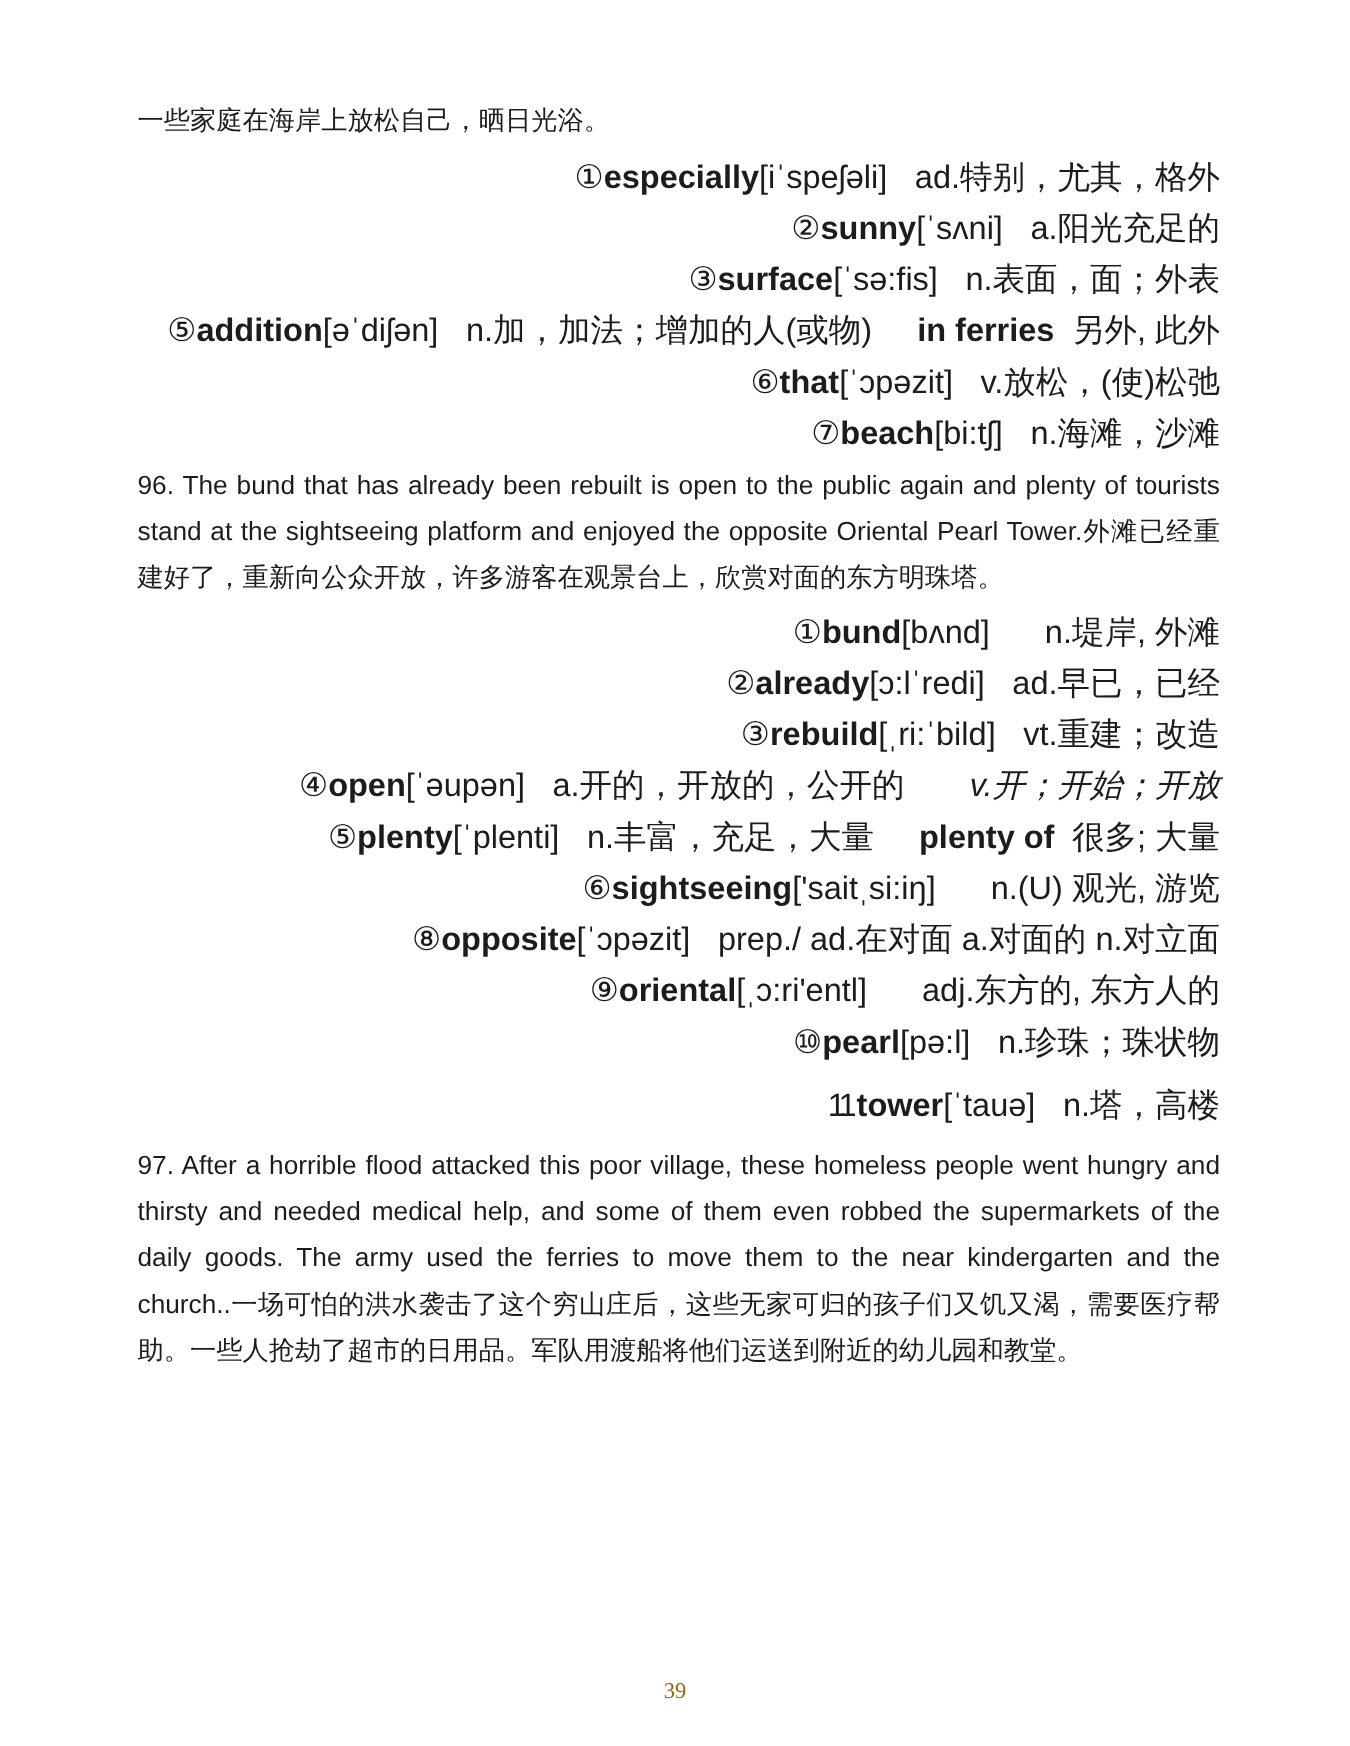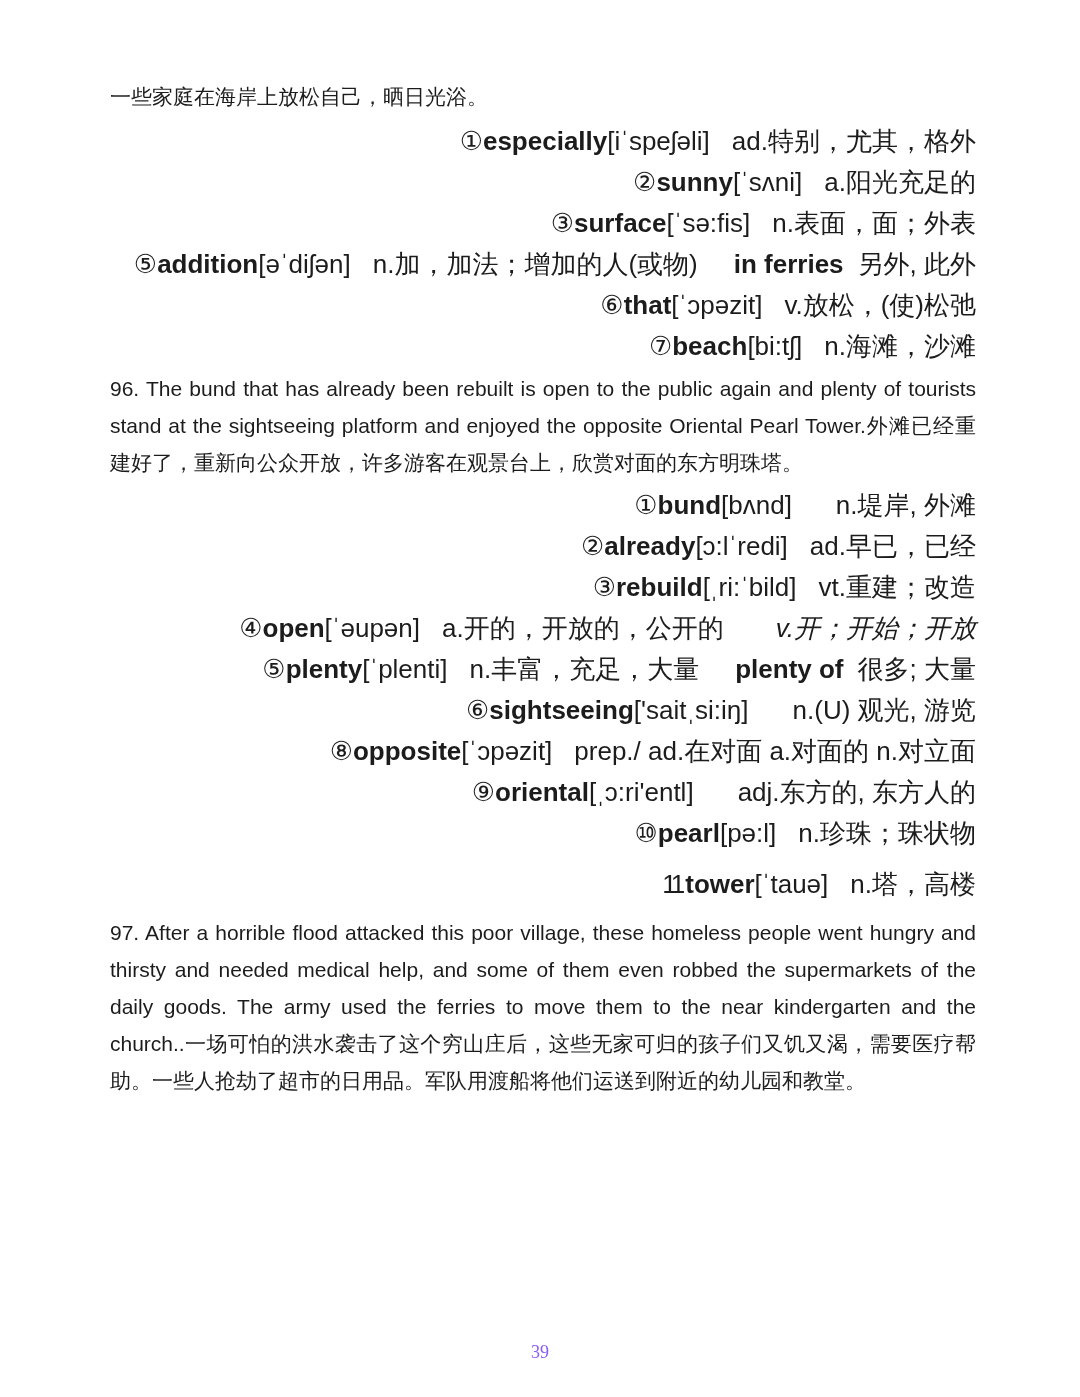--- a/index.html
+++ b/index.html
@@ -54,21 +54,21 @@
   .entry .def2.def2-wide { margin-left: 52px; font-style: italic; }
   .entry-tower { margin-top: 10px; margin-bottom: 9px; }
   .page-number {
     position: absolute;
     left: 0;
     right: 0;
     top: 1342px;
     text-align: center;
     font-family: "Liberation Serif", "DejaVu Serif", serif;
     font-size: 18px;
-    color: #8b5cf6;
+    color: #a16207;
   }
 </style>
 </head>
 <body>
 
 <div class="page-content">
 
   <div class="intro-line">一些家庭在海岸上放松自己，晒日光浴。</div>
 
   <div>

